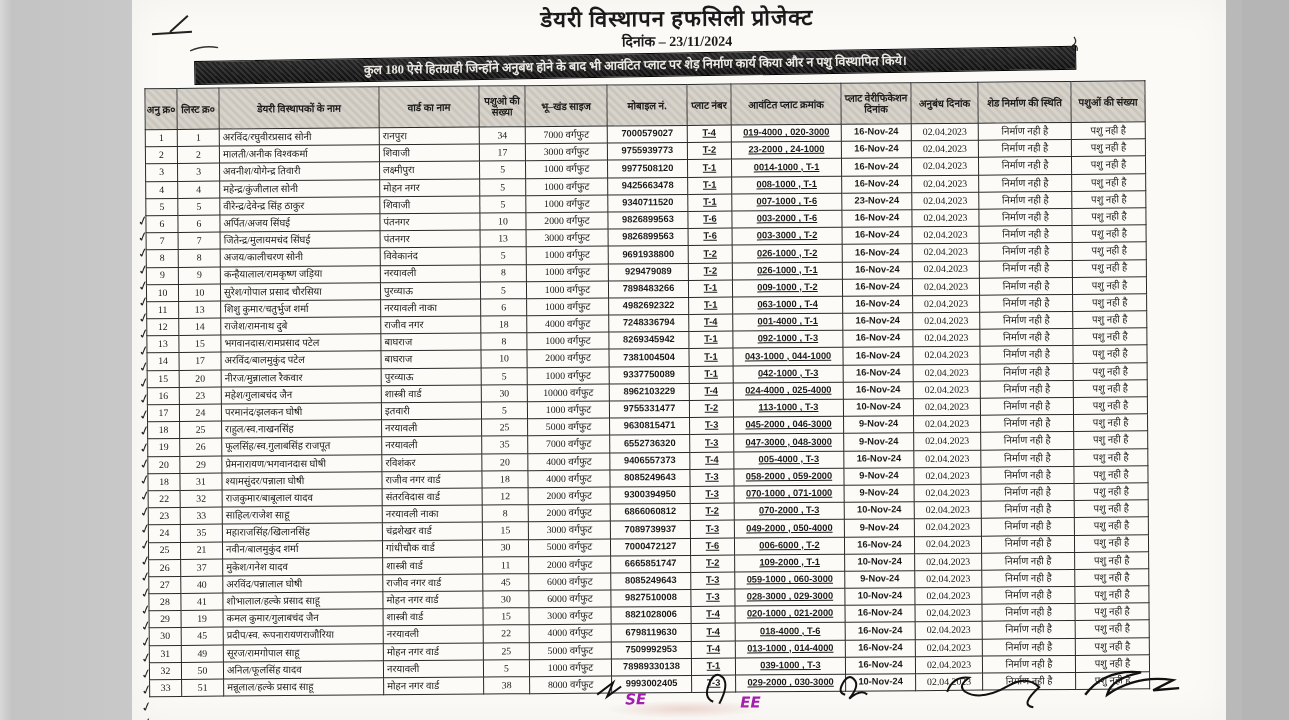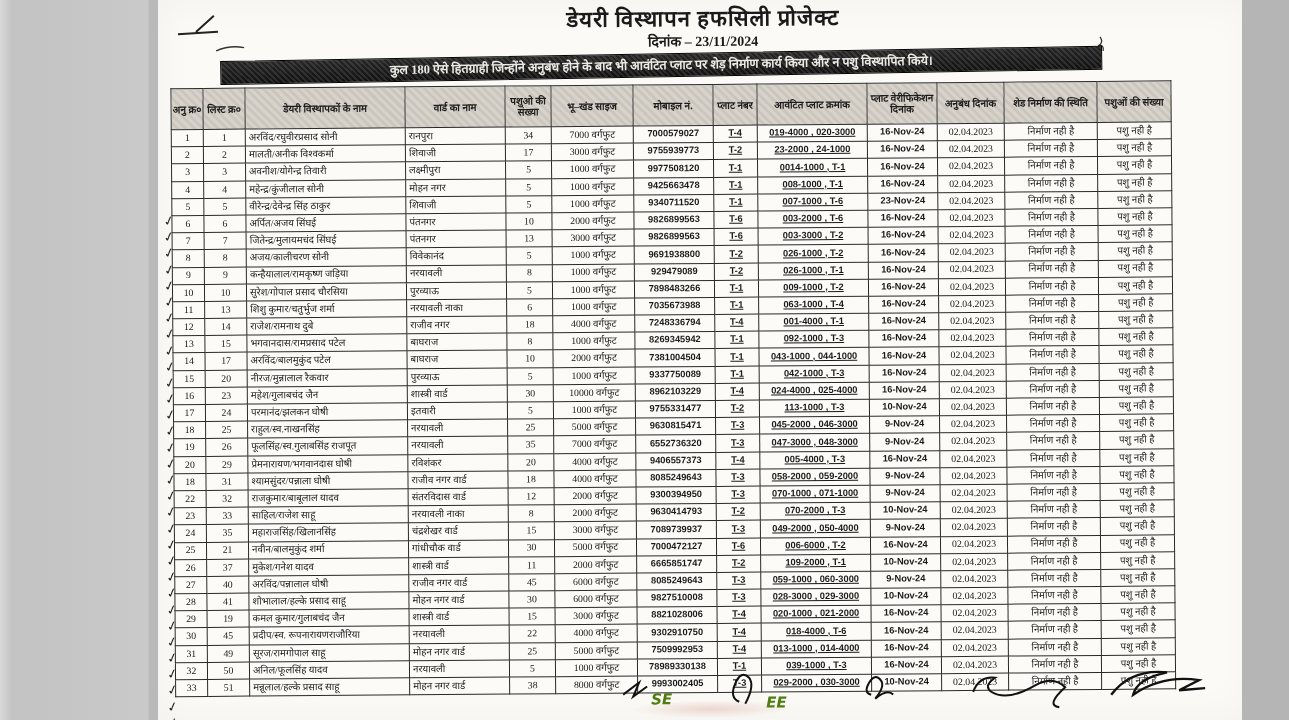--- a/index.html
+++ b/index.html
@@ -3,21 +3,21 @@
 <meta charset="utf-8">
 <style>
   html,body{margin:0;padding:0;}
   body{
     width:1289px;height:720px;position:relative;overflow:hidden;
     background:linear-gradient(90deg,#d8d8d8 0,#c3c3c3 12px,#c9c9c9 148px,#b9b9b9 149px);
     font-family:"Liberation Serif","DejaVu Serif",serif;
     color:#1a1a1a;
   }
   .paper{
-    position:absolute;left:158px;top:0;width:1094px;height:720px;
+    position:absolute;left:132px;top:0;width:1094px;height:720px;
     background:#fbfaf6;
     box-shadow:inset 0 0 40px rgba(0,0,0,0.04);
   }
   .rightmargin{position:absolute;right:0;top:0;width:47px;height:720px;background:#b5b5b5;}
   .scan{position:absolute;left:0;top:0;width:1094px;height:720px;transform:rotate(-0.45deg);transform-origin:50% 40%;}
   .title{position:absolute;top:2px;left:0;width:100%;text-align:center;font-size:22px;font-weight:bold;letter-spacing:1px;}
   .dateline{position:absolute;top:31px;left:0;width:100%;text-align:center;font-size:14px;font-weight:bold;}
   .banner{
     position:absolute;top:53px;left:64px;width:868px;padding:2px 6px 3px 6px;
     background:
@@ -39,21 +39,21 @@
     color:#1c1c1c;
   }
   table.rec td{height:16.2px;}
   table.rec td.left{text-align:left;padding-left:3px;}
   table.rec td.u{text-decoration:underline;font-family:"Liberation Sans","DejaVu Sans",sans-serif;font-size:9.3px;font-weight:bold;}
   table.rec td.num{font-family:"Liberation Sans","DejaVu Sans",sans-serif;font-size:9.3px;font-weight:bold;}
   .checks{position:absolute;top:124px;left:-8px;width:20px;}
   .checks span{display:block;height:16.2px;font-size:13px;color:#222;transform:rotate(-14deg);font-family:"DejaVu Sans",sans-serif;}
   .sig{position:absolute;top:662px;left:410px;width:640px;height:58px;}
   .sig svg{position:absolute;left:0;top:0;}
-  .siglabel{position:absolute;font-family:"DejaVu Sans",sans-serif;font-style:italic;font-size:15px;font-weight:bold;color:#4d7c0f;}
+  .siglabel{position:absolute;font-family:"DejaVu Sans",sans-serif;font-style:italic;font-size:15px;font-weight:bold;color:#a21caf;}
   .siglabel.se{left:80px;top:28px;}
   .siglabel.ee{left:195px;top:32px;}
   .penmarks svg{position:absolute;left:0;top:0;}
   .smudge{position:absolute;left:470px;top:700px;width:160px;height:18px;border-radius:50%;background:radial-gradient(ellipse,rgba(214,150,140,0.35),rgba(214,150,140,0) 70%);}
 </style>
 </head>
 <body>
 
 <div class="paper">
   <div class="scan">
@@ -289,21 +289,21 @@
               <td>निर्माण नही है</td>
               <td>पशु नही है</td>
             </tr>
             <tr>
               <td>11</td>
               <td>13</td>
               <td class="left">शिशु कुमार/चतुर्भुज शर्मा</td>
               <td class="left">नरयावली नाका</td>
               <td>6</td>
               <td>1000 वर्गफुट</td>
-              <td class="num">7035673988</td>
+              <td class="num">4982692322</td>
               <td class="u">T-1</td>
               <td class="u">063-1000 , T-4</td>
               <td class="num">16-Nov-24</td>
               <td>02.04.2023</td>
               <td>निर्माण नही है</td>
               <td>पशु नही है</td>
             </tr>
             <tr>
               <td>12</td>
               <td>14</td>
@@ -469,21 +469,21 @@
               <td>निर्माण नही है</td>
               <td>पशु नही है</td>
             </tr>
             <tr>
               <td>23</td>
               <td>33</td>
               <td class="left">साहिल/राजेश साहू</td>
               <td class="left">नरयावली नाका</td>
               <td>8</td>
               <td>2000 वर्गफुट</td>
-              <td class="num">9630414793</td>
+              <td class="num">6866060812</td>
               <td class="u">T-2</td>
               <td class="u">070-2000 , T-3</td>
               <td class="num">10-Nov-24</td>
               <td>02.04.2023</td>
               <td>निर्माण नही है</td>
               <td>पशु नही है</td>
             </tr>
             <tr>
               <td>24</td>
               <td>35</td>
@@ -574,21 +574,21 @@
               <td>निर्माण नही है</td>
               <td>पशु नही है</td>
             </tr>
             <tr>
               <td>30</td>
               <td>45</td>
               <td class="left">प्रदीप/स्व. रूपनारायणराजौरिया</td>
               <td class="left">नरयावली</td>
               <td>22</td>
               <td>4000 वर्गफुट</td>
-              <td class="num">9302910750</td>
+              <td class="num">6798119630</td>
               <td class="u">T-4</td>
               <td class="u">018-4000 , T-6</td>
               <td class="num">16-Nov-24</td>
               <td>02.04.2023</td>
               <td>निर्माण नही है</td>
               <td>पशु नही है</td>
             </tr>
             <tr>
               <td>31</td>
               <td>49</td>

